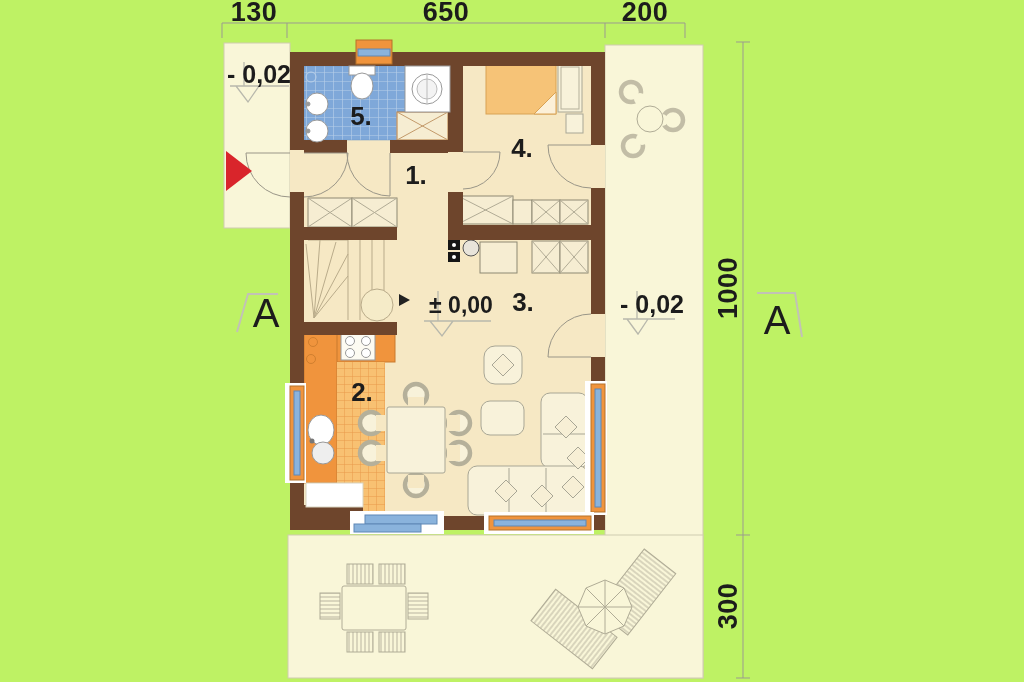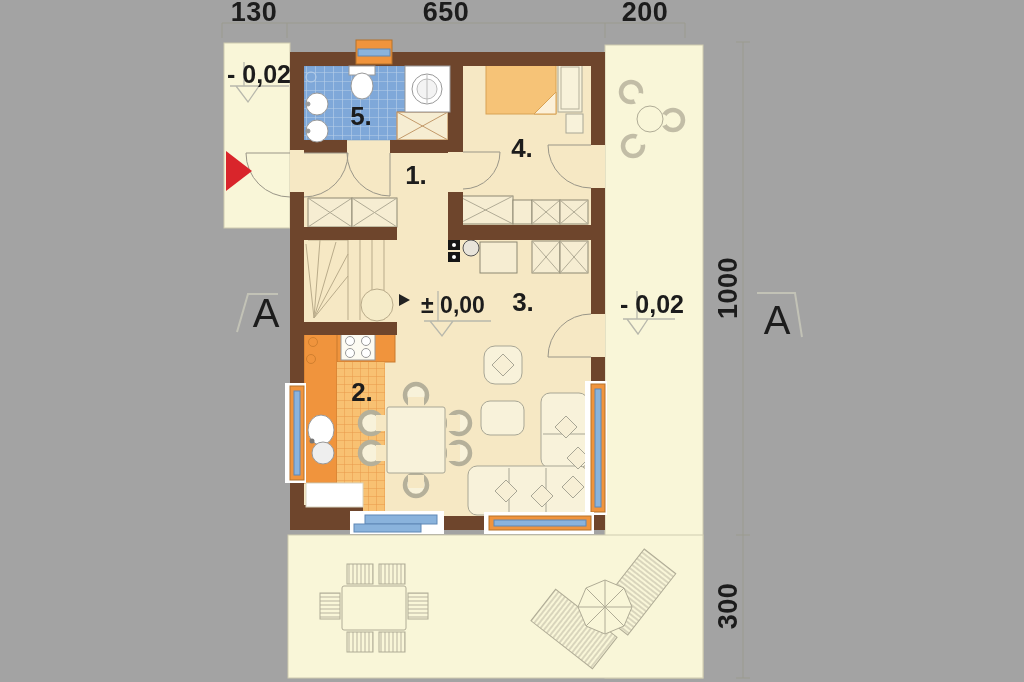--- a/index.html
+++ b/index.html
@@ -1,24 +1,24 @@
 <!DOCTYPE html>
 <html><head>
 <meta charset="utf-8">
 <style>
   html,body{margin:0;padding:0;background:#ffffff;}
-  #canvas{position:relative;width:1024px;height:682px;background:#a3a3a3;overflow:hidden;
+  #canvas{position:relative;width:1024px;height:682px;background:#bef264;overflow:hidden;
           font-family:"Liberation Sans",sans-serif;}
   svg{position:absolute;left:0;top:0;}
   .label{position:absolute;color:#1c1c1c;white-space:nowrap;
          transform:translate(-50%,-50%);font-family:"Liberation Sans",sans-serif;}
   .dim{font-size:27px;font-weight:600;letter-spacing:0.5px;}
   .dim-rot{transform:translate(-50%,-50%) rotate(-90deg);}
   .level{font-size:25px;font-weight:600;}
-  .level-main{font-size:23px;}
+  .level-main{font-size:23px;margin-left:8px;}
   .room{font-size:26px;font-weight:700;}
   .section-letter{font-size:40px;font-weight:500;}
 </style>
 </head>
 <body>
 
 <div id="canvas">
 
 <svg width="1024" height="682" viewBox="0 0 1024 682">
   <defs>

